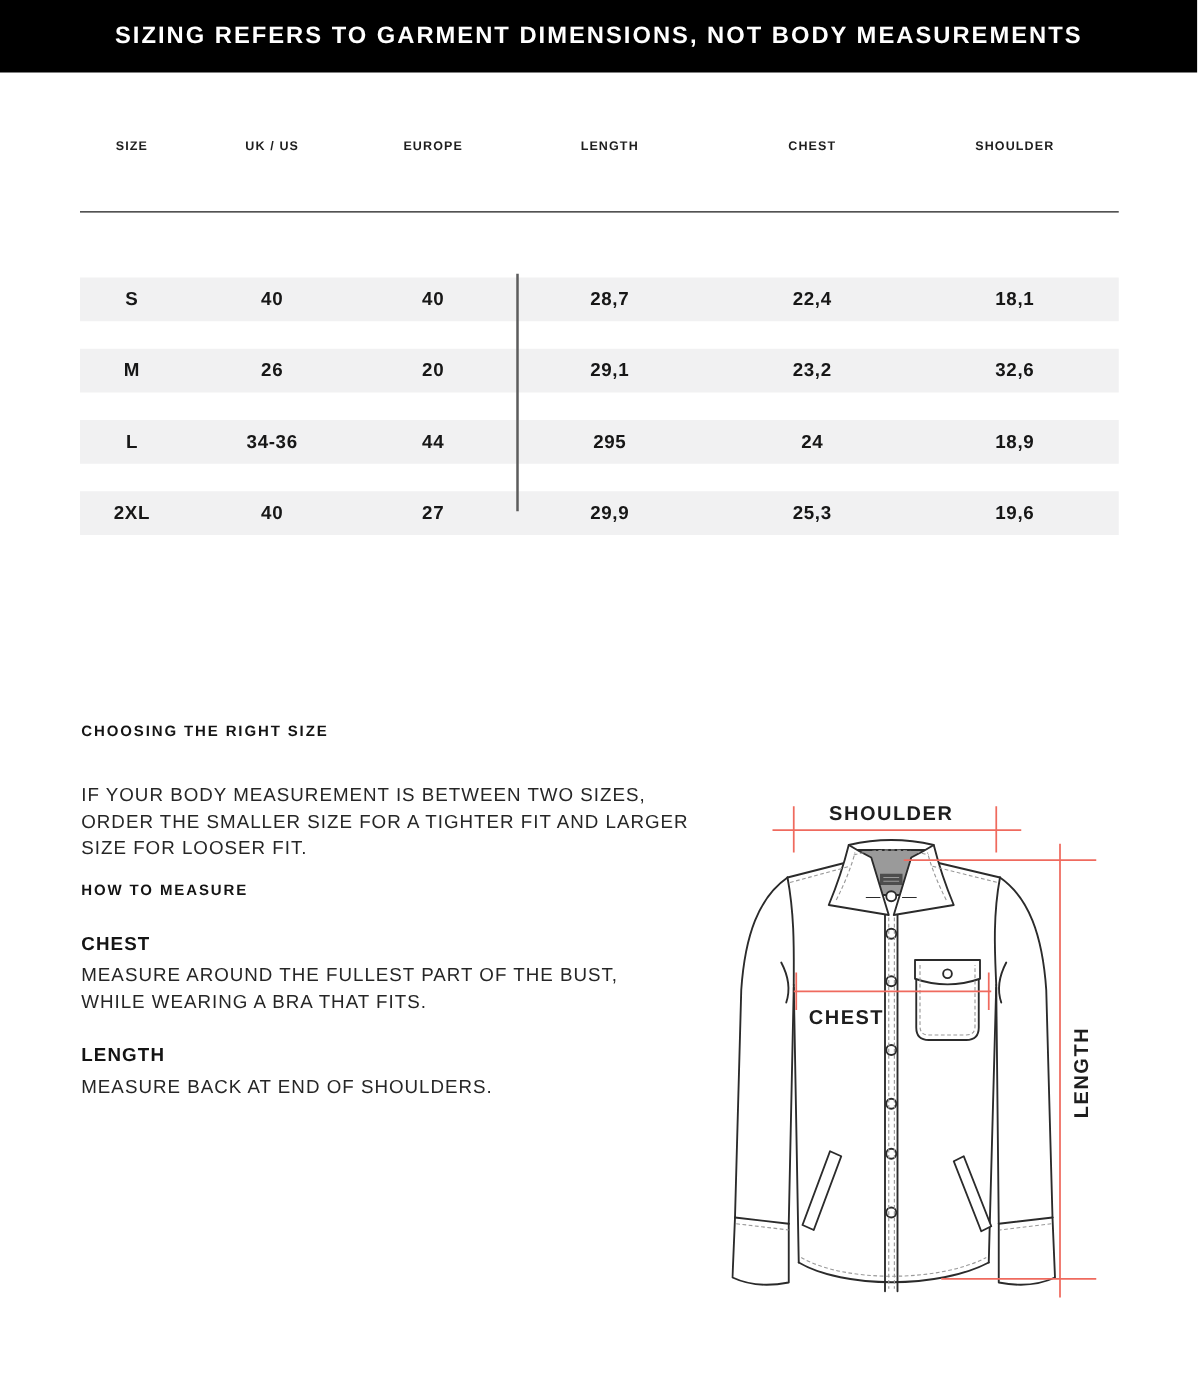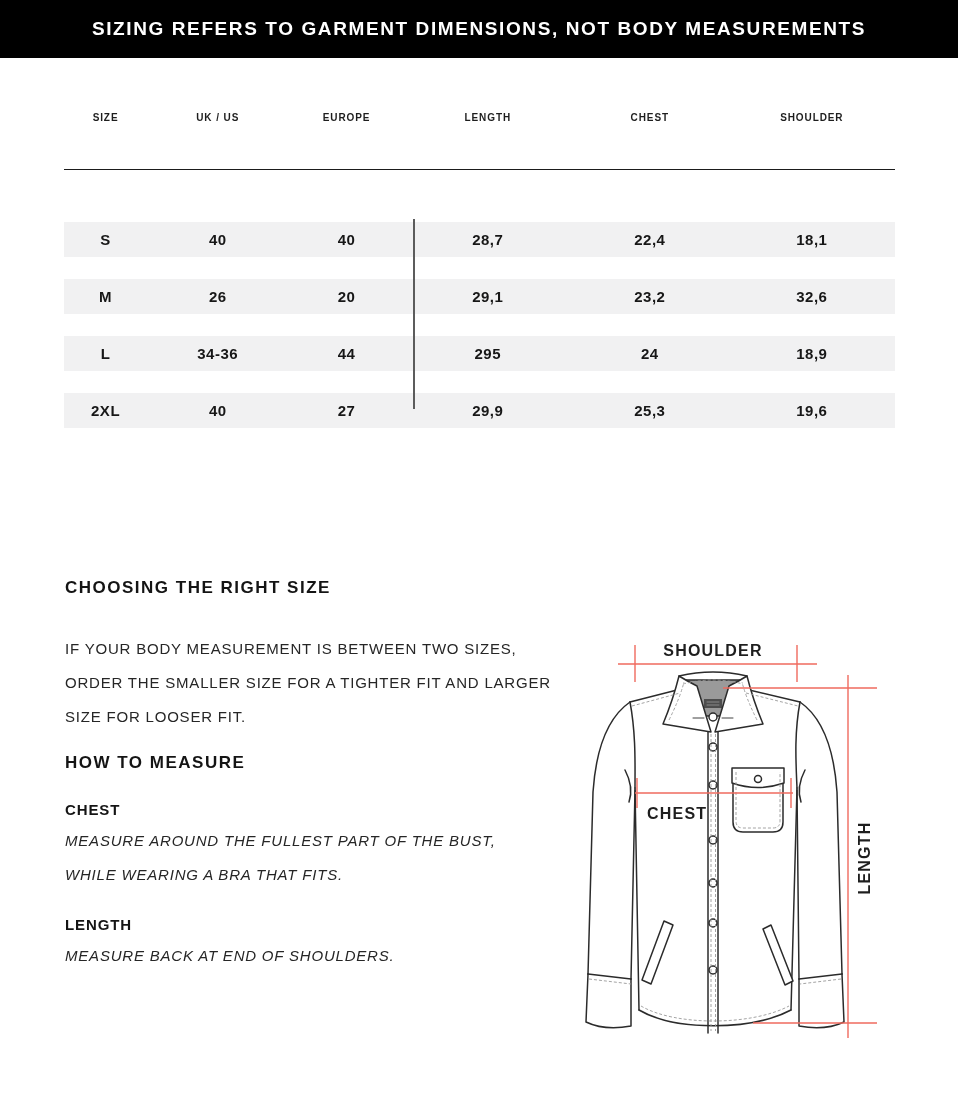--- a/index.html
+++ b/index.html
@@ -34,28 +34,28 @@
     background:#f1f1f2; height:35px; align-items:center; margin-bottom:22px;
   }
   .trow .cell {
     text-align:center; font-weight:bold; font-size:15px; letter-spacing:0.5px; color:#171717;
   }
   .vdivider {
     position:absolute; left:42%; top:-3px; bottom:19px; width:1.5px; background:#5c5c5c;
   }
 
   
-  .section-title { font-size:17px; font-weight:bold; letter-spacing:1.5px; color:#141414; }
-  .body-text { font-size:15px; letter-spacing:0.8px; line-height:34px; color:#262626; }
+  .section-title { font-size:12px; font-weight:bold; letter-spacing:1.5px; color:#141414; }
+  .body-text { font-size:15px; letter-spacing:0.8px; line-height:21px; color:#262626; }
   .choosing { position:absolute; left:65px; top:578px; width:505px; }
   .choosing .body-text { margin-top:34px; }
-  .howto { position:absolute; left:65px; top:753px; width:465px; }
+  .howto { position:absolute; left:65px; top:705px; width:465px; }
   .howto .section-title { margin-bottom:28px; }
   .item-label { font-size:15px; font-weight:bold; letter-spacing:0.9px; margin-bottom:6px; color:#141414; }
-  .howto-item .body-text { margin-bottom:24px;font-style:italic; }
+  .howto-item .body-text { margin-bottom:24px; }
 
   
   svg.shirt { position:absolute; left:585px; top:622px; width:320px; height:430px; }
   .ink { fill:none; stroke:#2b2b2b; stroke-width:1.5; stroke-linejoin:round; stroke-linecap:round; }
   .stitch { fill:none; stroke:#9a9a9a; stroke-width:0.9; stroke-dasharray:3 2; }
   .red-anno { fill:none; stroke:#ef6a5e; stroke-width:1.4; }
   .diagram-label { fill:#1e1e1e; font-family:"Liberation Sans", sans-serif; font-size:16px; font-weight:bold; letter-spacing:1.2px; }
 </style>
 </head>
 <body>

